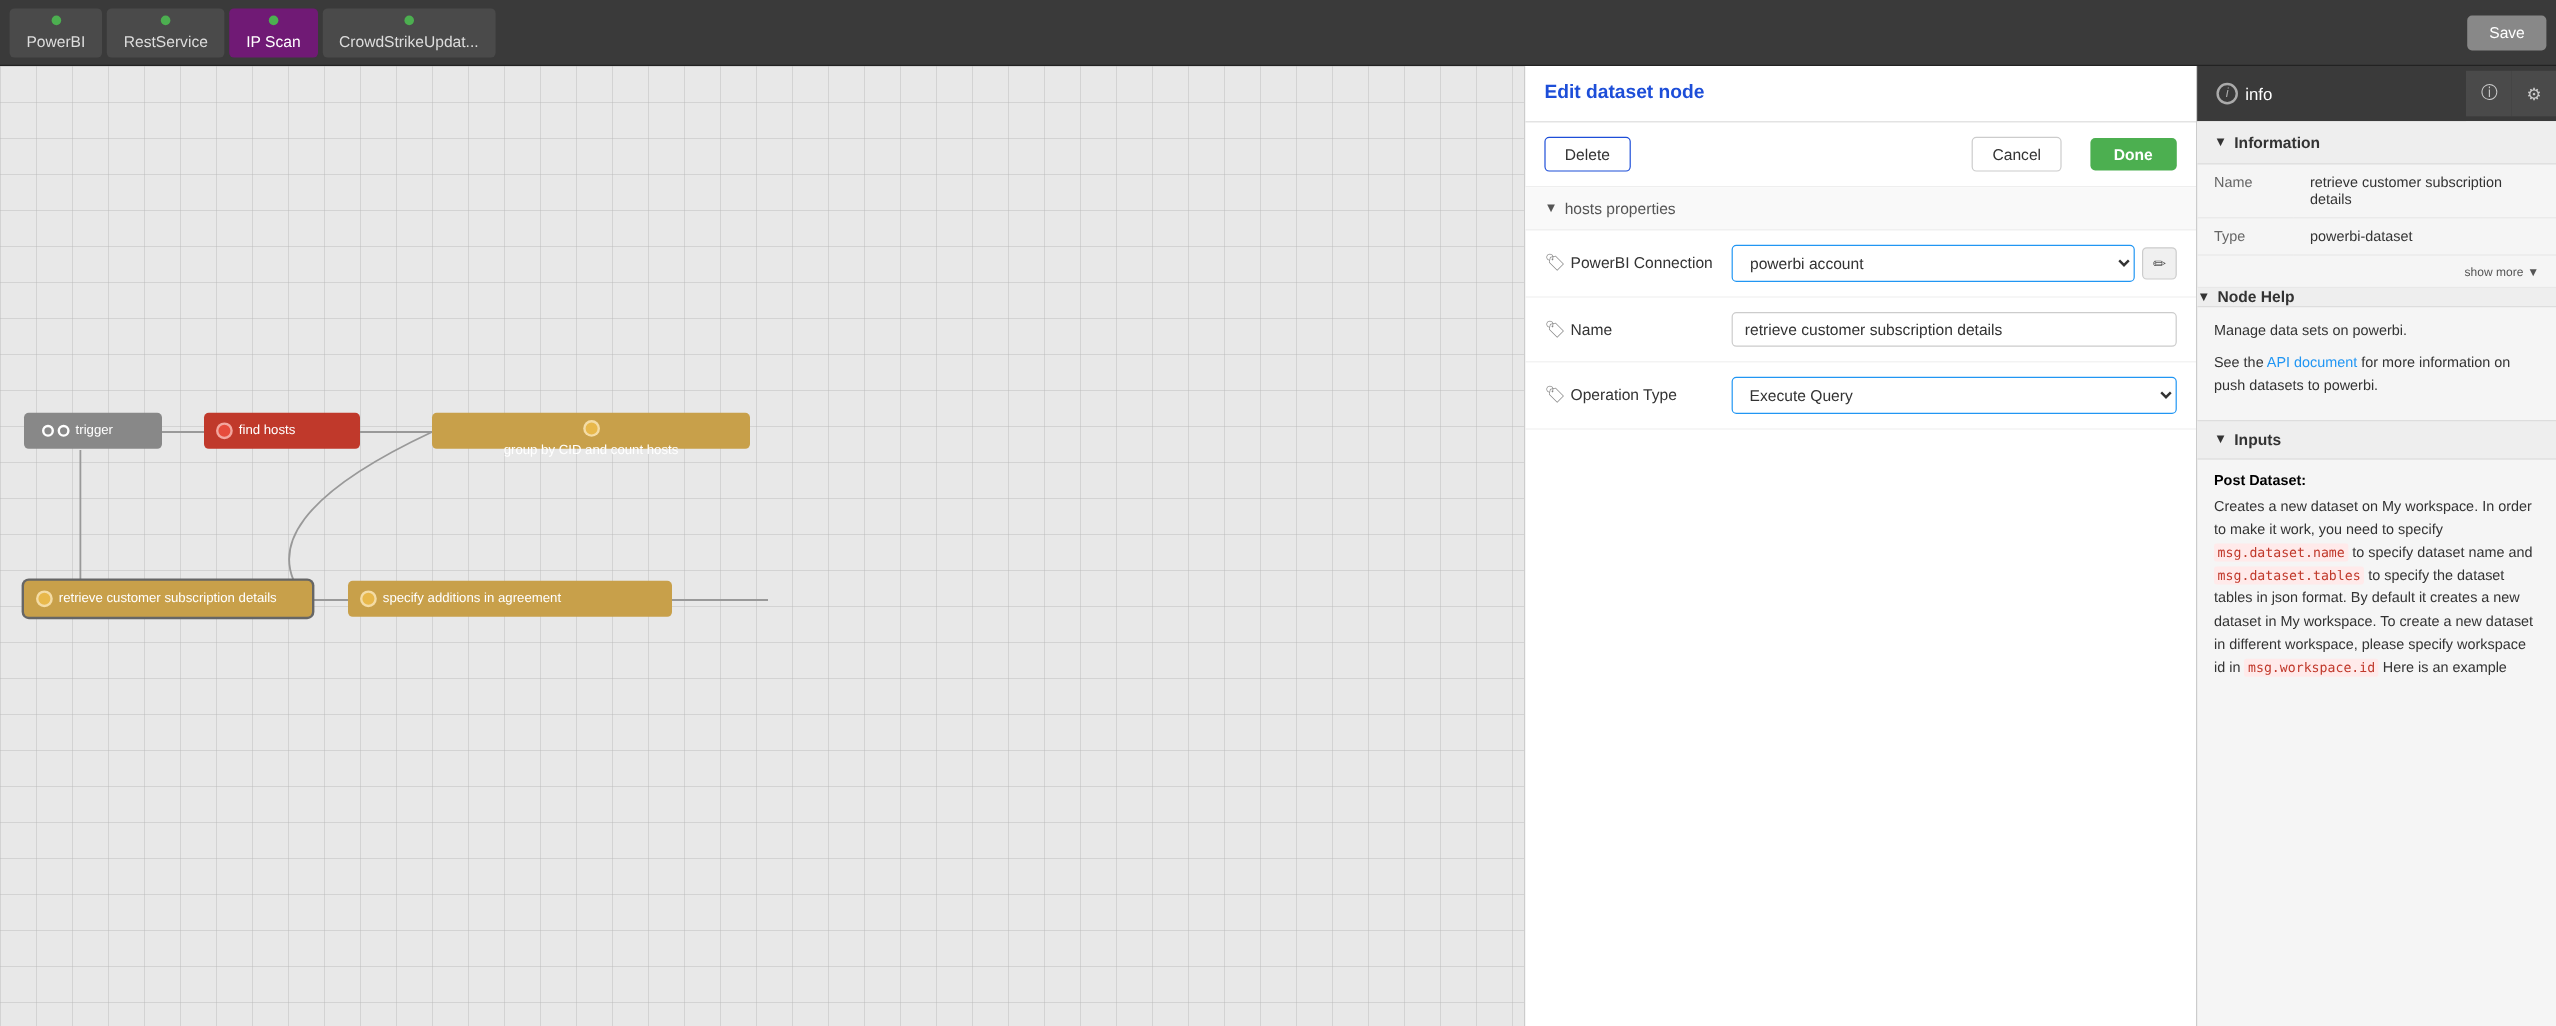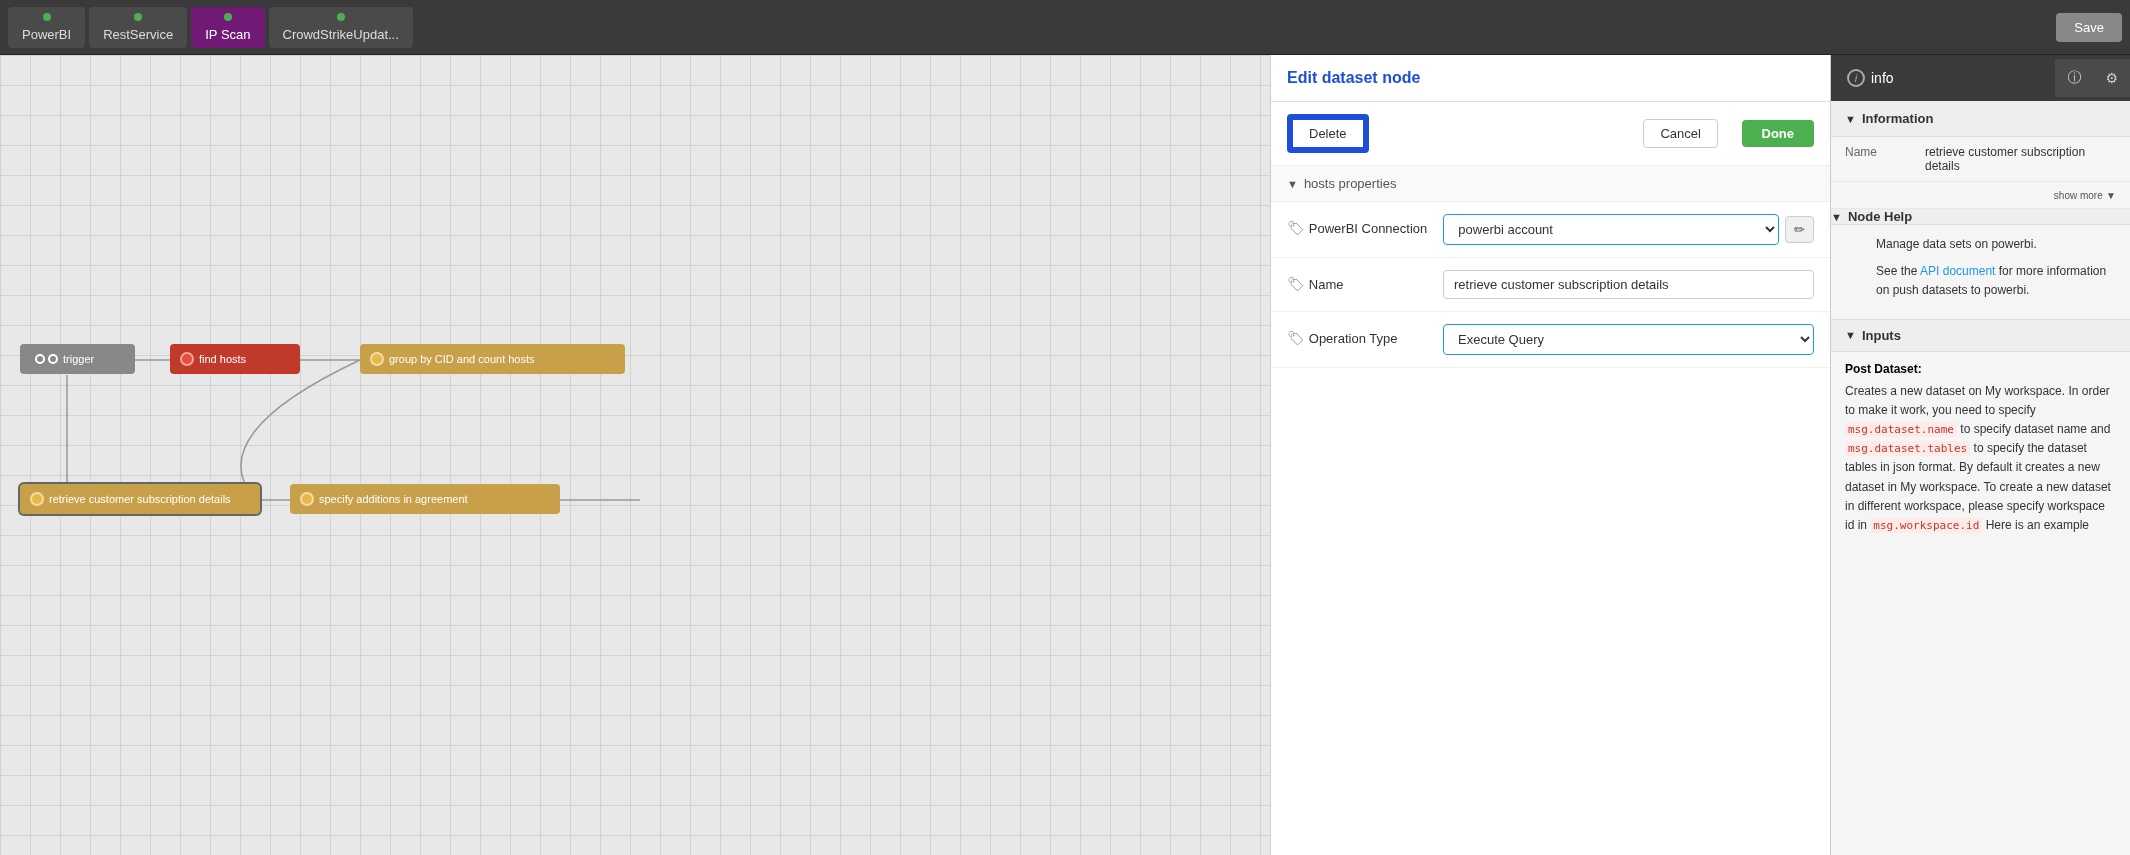--- a/index.html
+++ b/index.html
@@ -120,21 +120,21 @@
     .edit-panel-actions {
       display: flex;
       justify-content: space-between;
       align-items: center;
       padding: 12px 16px;
       border-bottom: 1px solid #eee;
     }
 
     .btn-delete {
       background: #fff;
-      border: 6px solid #1d4ed8;
+      border: 1px solid #1d4ed8;
       padding: 6px 16px;
       border-radius: 4px;
       cursor: pointer;
       color: #333;
       font-size: 13px;
     }
     .btn-cancel {
       background: #fff;
       border: 1px solid #ccc;
       padding: 6px 16px;
@@ -298,21 +298,21 @@
     }
     .show-more-link span { font-size: 10px; }
 
     .node-help-section { padding: 0; }
     .node-help-content {
       padding: 10px 14px;
       font-size: 12px;
       color: #333;
       line-height: 1.6;
     }
-    .node-help-content p { margin-bottom: 8px; margin-left: 31px; }
+    .node-help-content p { margin-bottom: 8px; }
     .api-link { color: #2196f3; text-decoration: none; }
 
     .inputs-header {
       display: flex;
       align-items: center;
       gap: 6px;
       padding: 8px 14px;
       font-size: 13px;
       font-weight: 600;
       color: #333;
@@ -386,21 +386,21 @@
         <div class="trigger-port"></div>
       </div>
       <span>trigger</span>
     </div>
 
     <div class="flow-node node-red" style="left:170px; top:289px; width:130px;">
       <div class="node-icon" style="background:#e74c3c; border:2px solid rgba(255,255,255,0.5);"></div>
       <span>find hosts</span>
     </div>
 
-    <div class="flow-node node-yellow" style="left:360px; top:289px; width:265px;">
+    <div class="flow-node node-yellow" style="left:360px; top:289px; width:265px;flex-direction:column;">
       <div class="node-icon" style="background:#e8b84b; border:2px solid rgba(255,255,255,0.5);"></div>
       <span>group by CID and count hosts</span>
     </div>
 
     <div class="flow-node node-highlight" style="left:20px; top:429px; width:240px;">
       <div class="node-icon" style="background:#e8b84b; border:2px solid rgba(255,255,255,0.5);"></div>
       <span>retrieve customer subscription details</span>
     </div>
 
     <div class="flow-node node-yellow" style="left:290px; top:429px; width:270px;">
@@ -476,20 +476,24 @@
     <div class="info-section-header">
       <span class="chevron">▼</span>
       <span>Information</span>
     </div>
 
     <table class="info-table">
       <tbody>
       <tr>
         <td>Name</td>
         <td>retrieve customer subscription details</td>
+      </tr>
+      <tr>
+        <td>Type</td>
+        <td>powerbi-dataset</td>
       </tr>
     </tbody>
       </table>
 
     <div class="show-more-link">
       <span>show more</span>
       <span>▼</span>
     </div>
 
     <div class="info-section-header node-help-section">

